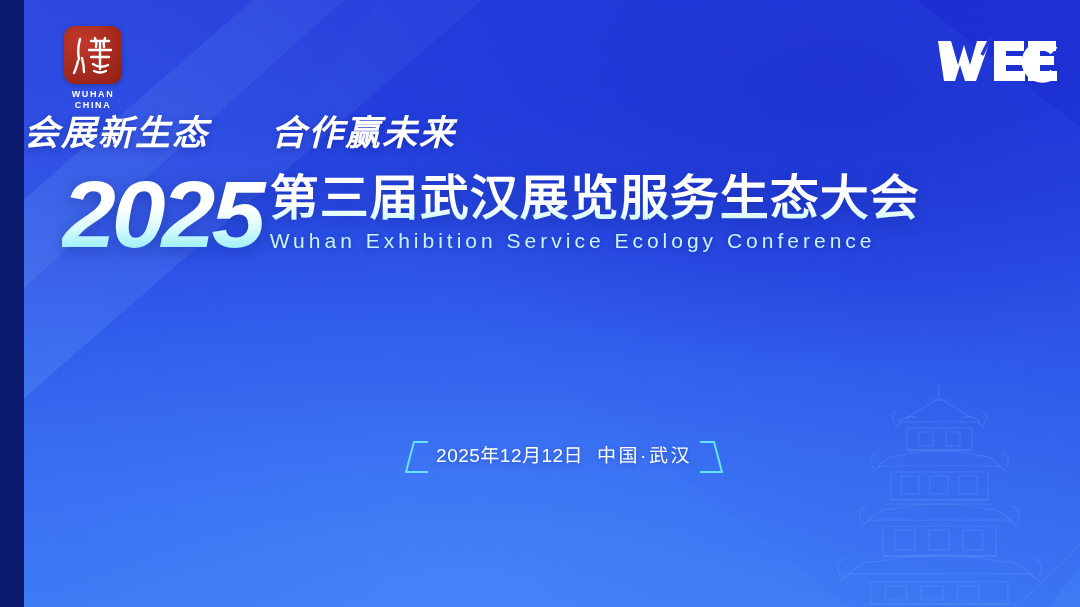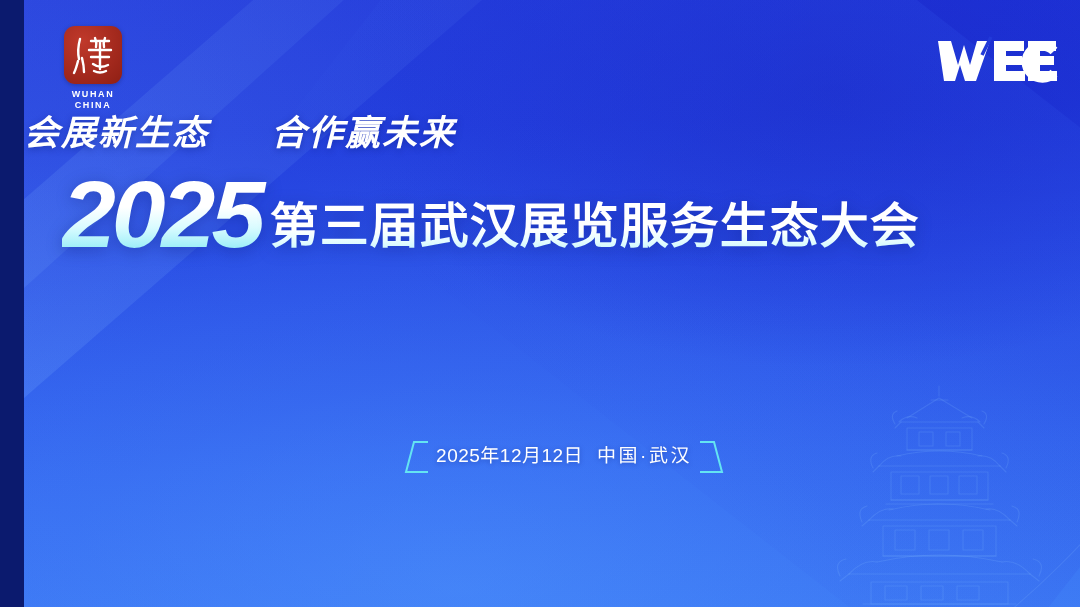--- a/index.html
+++ b/index.html
@@ -147,42 +147,41 @@
   }
   .slogan .sl-gap { display: inline-block; width: 62px; }
 
   
   .title-row {
     position: absolute;
     left: 0;
     top: 170px;
     width: 936px;
     display: flex;
-    align-items: flex-end;
     justify-content: center;
     white-space: nowrap;
   }
   .year {
     font-size: 95px;
     line-height: 88px;
     font-weight: bold;
     font-style: italic;
     letter-spacing: -4px;
     transform: scaleX(1.02);
     background: linear-gradient(180deg, #ffffff 0%, #ffffff 42%, #d8fbff 66%, #9aeef8 90%, #84e9f7 100%);
     -webkit-background-clip: text;
     background-clip: text;
     color: transparent;
     -webkit-text-fill-color: transparent;
     padding-right: 10px;
     filter: drop-shadow(0 3px 8px rgba(5,20,110,0.35));
   }
   .title-stack {
     display: flex;
-    flex-direction: row;
+    flex-direction: column;
     padding-bottom: 4px;
   }
   .title-cn {
     font-size: 49px;
     line-height: 56px;
     font-weight: bold;
     letter-spacing: 1px;
     background: linear-gradient(180deg, #ffffff 0%, #ffffff 55%, #e4fcff 78%, #bdf3fb 100%);
     -webkit-background-clip: text;
     background-clip: text;
@@ -346,20 +345,21 @@
   </div>
 
   <div class="slogan">
     <span>会展新生态</span><span class="sl-gap"></span><span>合作赢未来</span>
   </div>
 
   <div class="title-row">
     <div class="year">2025</div>
     <div class="title-stack">
       <div class="title-cn">第三届武汉展览服务生态大会</div>
+      <div class="title-en">Wuhan Exhibition Service Ecology Conference</div>
     </div>
   </div>
 
   <div class="datebar">
     <div class="bracket">
       <svg width="24" height="34" viewBox="0 0 24 34" fill="none" stroke="#64e4f2" stroke-width="2" stroke-linecap="square">
         <path d="M23 2 H10 L2 32 H23"></path>
       </svg>
     </div>
     <div class="date-text">

